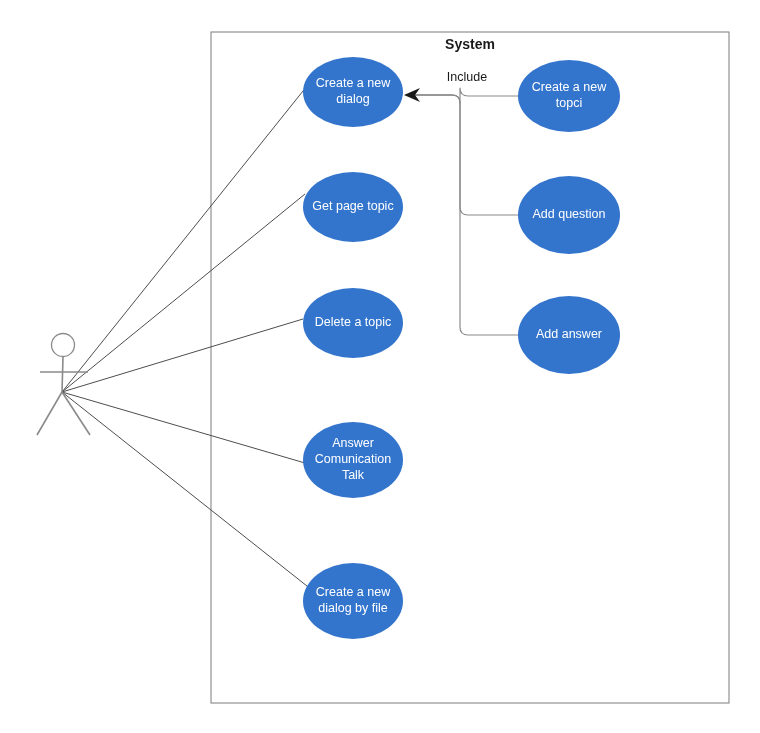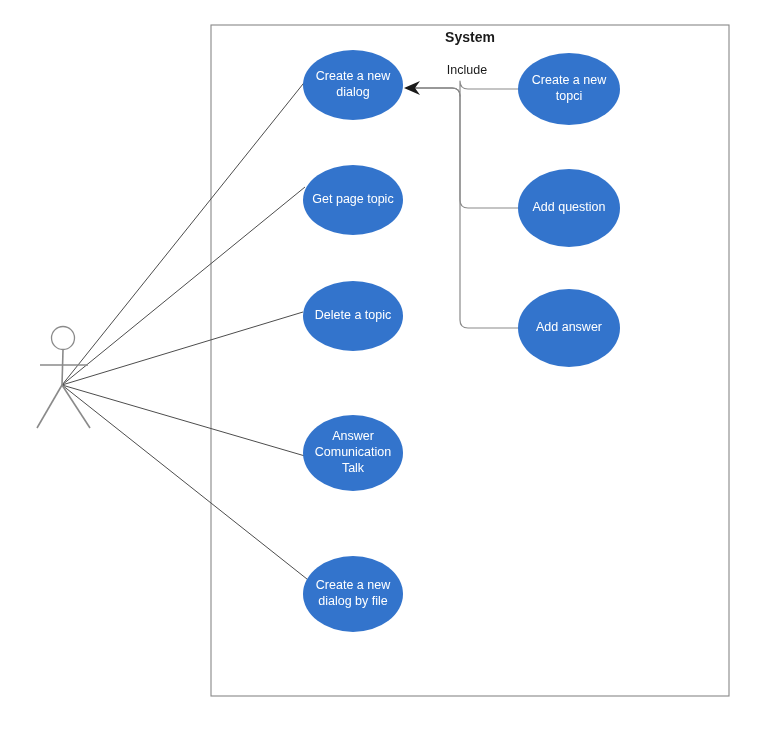--- a/index.html
+++ b/index.html
@@ -11,20 +11,21 @@
   body {
     width: 760px;
     height: 733px;
     font-family: "Liberation Sans", sans-serif;
     overflow: hidden;
   }
   #diagram-root {
     position: relative;
     width: 760px;
     height: 705px;
+    margin-top: 7px;
   }
   svg#uml-canvas {
     display: block;
     width: 760px;
     height: 733px;
   }
   .boundary-rect {
     fill: #ffffff;
     stroke: #888888;
     stroke-width: 1.1;

